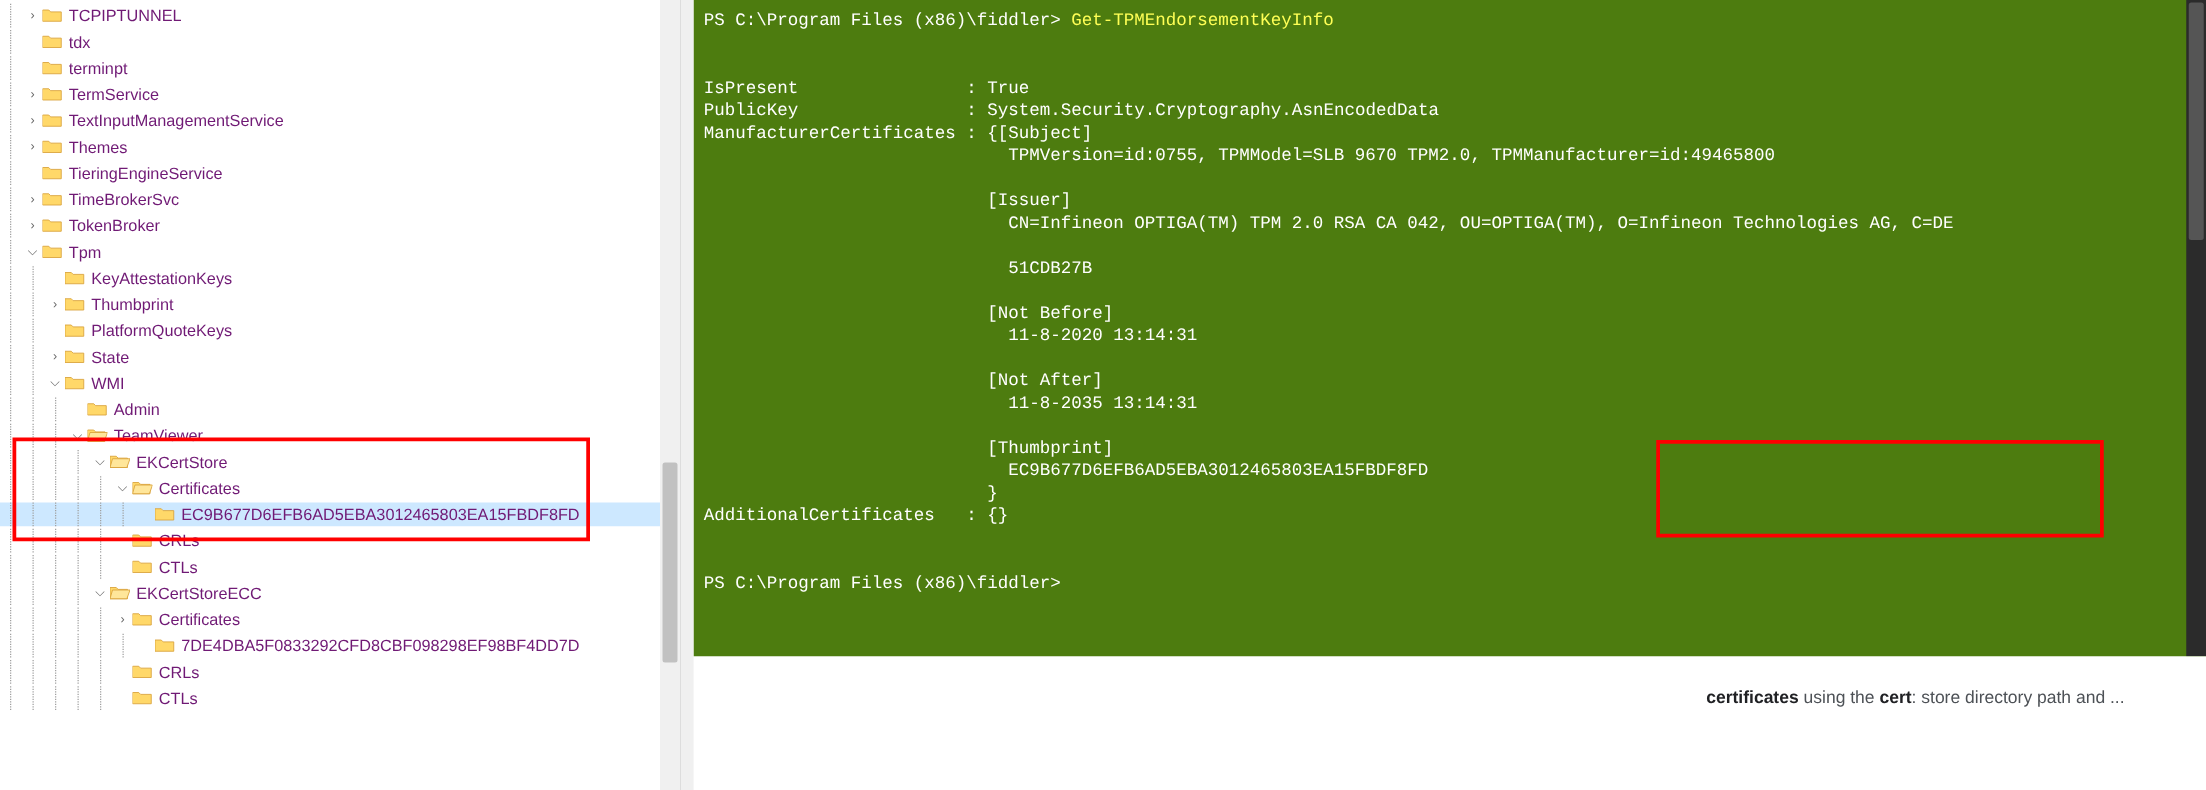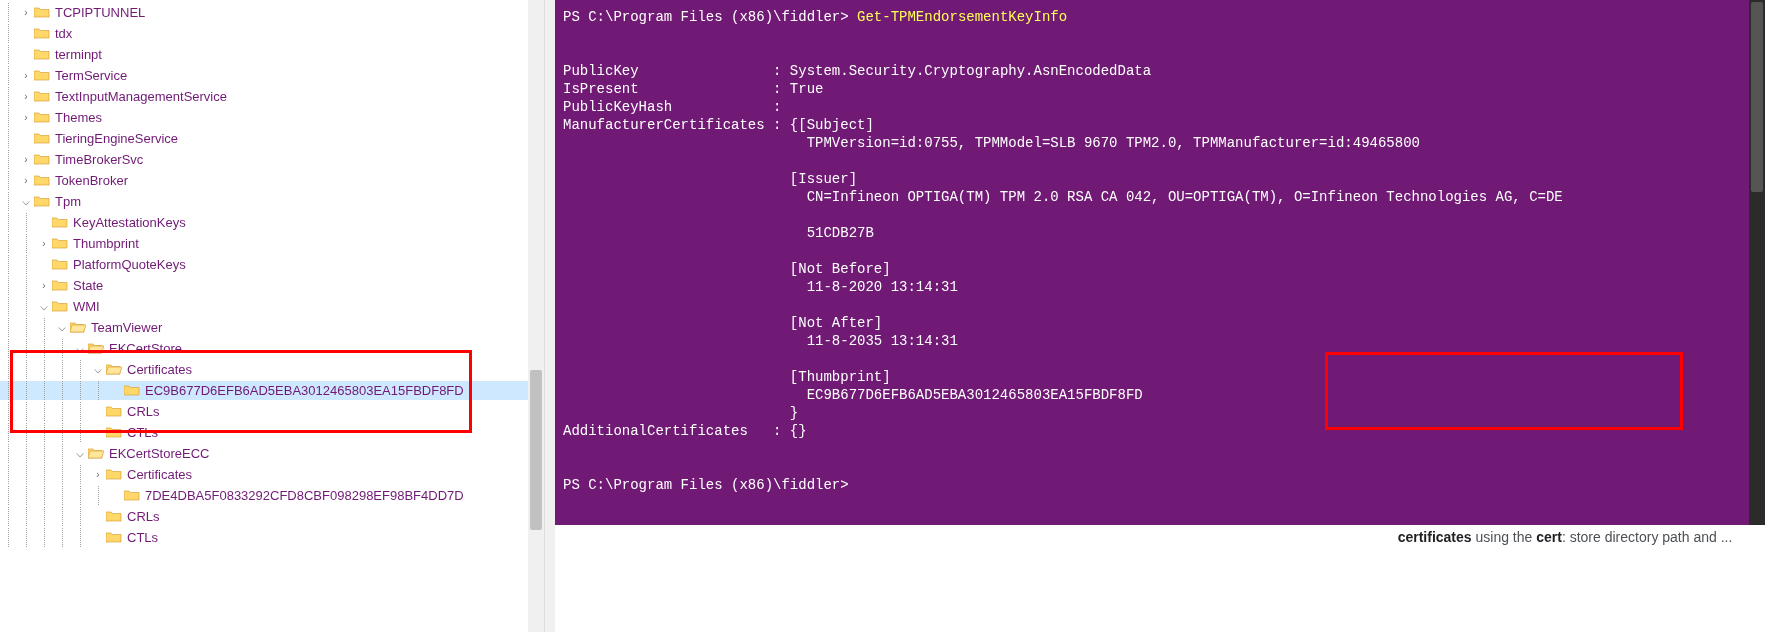--- a/index.html
+++ b/index.html
@@ -27,21 +27,21 @@
     background: #f0f0f0;
   }
   .right-pane {
     flex: 1;
     height: 100%;
     background: #fff;
     display: flex;
     flex-direction: column;
   }
   .terminal-wrap {
-    background: #701a75;
+    background: #4d7c0f;
     flex: 0 0 auto;
     height: 525px;
     position: relative;
     color: #fff;
     font-family: Consolas, "Courier New", monospace;
     font-size: 14px;
     line-height: 18px;
     padding: 8px 0 8px 8px;
     overflow: hidden;
   }
@@ -55,24 +55,23 @@
   }
   .terminal-scrollbar::before {
     content: "";
     position: absolute;
     top: 2px; left: 2px; right: 2px;
     height: 190px;
     background: #555;
     border-radius: 2px;
   }
   .below-terminal {
-    padding: 4px 0 0 810px;
+    padding: 24px 0 0 810px;
     color: #4d5156;
     font-size: 14px;
-    text-align: center;
   }
   .below-terminal b { color: #202124; font-weight: 600; }
   
   .tree ul { list-style: none; }
   .tree li {
     white-space: nowrap;
     position: relative;
     padding: 1px 0;
   }
   .row {
@@ -326,20 +325,34 @@
           <div class="row">
             <span class="guide"></span>
             <span class="guide"></span>
             <span class="expander">⌵</span>
             <span class="folder-icon">
               <svg width="16" height="13" viewBox="0 0 16 13">
     <path d="M0 2 h5 l1.5 1.5 H15 V11 H0 Z" fill="#ffd869" stroke="#d9a23b" stroke-width="0.7"></path>
   </svg>
             </span>
             <span class="label">WMI</span>
+          </div>
+        </li>
+        <li>
+          <div class="row">
+            <span class="guide"></span>
+            <span class="guide"></span>
+            <span class="guide"></span>
+            <span class="expander spacer">·</span>
+            <span class="folder-icon">
+              <svg width="16" height="13" viewBox="0 0 16 13">
+    <path d="M0 2 h5 l1.5 1.5 H15 V11 H0 Z" fill="#ffd869" stroke="#d9a23b" stroke-width="0.7"></path>
+  </svg>
+            </span>
+            <span class="label">Admin</span>
           </div>
         </li>
         <li>
           <div class="row">
             <span class="guide"></span>
             <span class="guide"></span>
             <span class="guide"></span>
             <span class="expander">⌵</span>
             <span class="folder-icon">
               <svg width="16" height="13" viewBox="0 0 16 13">
@@ -521,23 +534,22 @@
   </div>
 </div>
 
 <div class="gap"></div>
 
 <div class="right-pane">
   <div class="terminal-wrap">
     <div class="term-line"><span>PS C:\Program Files (x86)\fiddler&gt; </span><span class="hl-yellow">Get-TPMEndorsementKeyInfo</span></div>
     <div class="term-line">&nbsp;</div>
     <div class="term-line">&nbsp;</div>
+    <div class="term-line"><span>IsPresent</span>                : <span>True</span></div>
     <div class="term-line"><span>PublicKey</span>                : <span>System.Security.Cryptography.AsnEncodedData</span></div>
-    <div class="term-line"><span>IsPresent</span>                : <span>True</span></div>
-    <div class="term-line"><span>PublicKeyHash</span>            :</div>
     <div class="term-line"><span>ManufacturerCertificates</span> : {<span>[Subject]</span></div>
     <div class="term-line">                             <span>TPMVersion=id:0755, TPMModel=SLB 9670 TPM2.0, TPMManufacturer=id:49465800</span></div>
     <div class="term-line">&nbsp;</div>
     <div class="term-line">                           <span>[Issuer]</span></div>
     <div class="term-line">                             <span>CN=Infineon OPTIGA(TM) TPM 2.0 RSA CA 042, OU=OPTIGA(TM), O=Infineon Technologies AG, C=DE</span></div>
     <div class="term-line">&nbsp;</div>
     <div class="term-line">                             <span>51CDB27B</span></div>
     <div class="term-line">&nbsp;</div>
     <div class="term-line">                           <span>[Not Before]</span></div>
     <div class="term-line">                             <span>11-8-2020 13:14:31</span></div>

